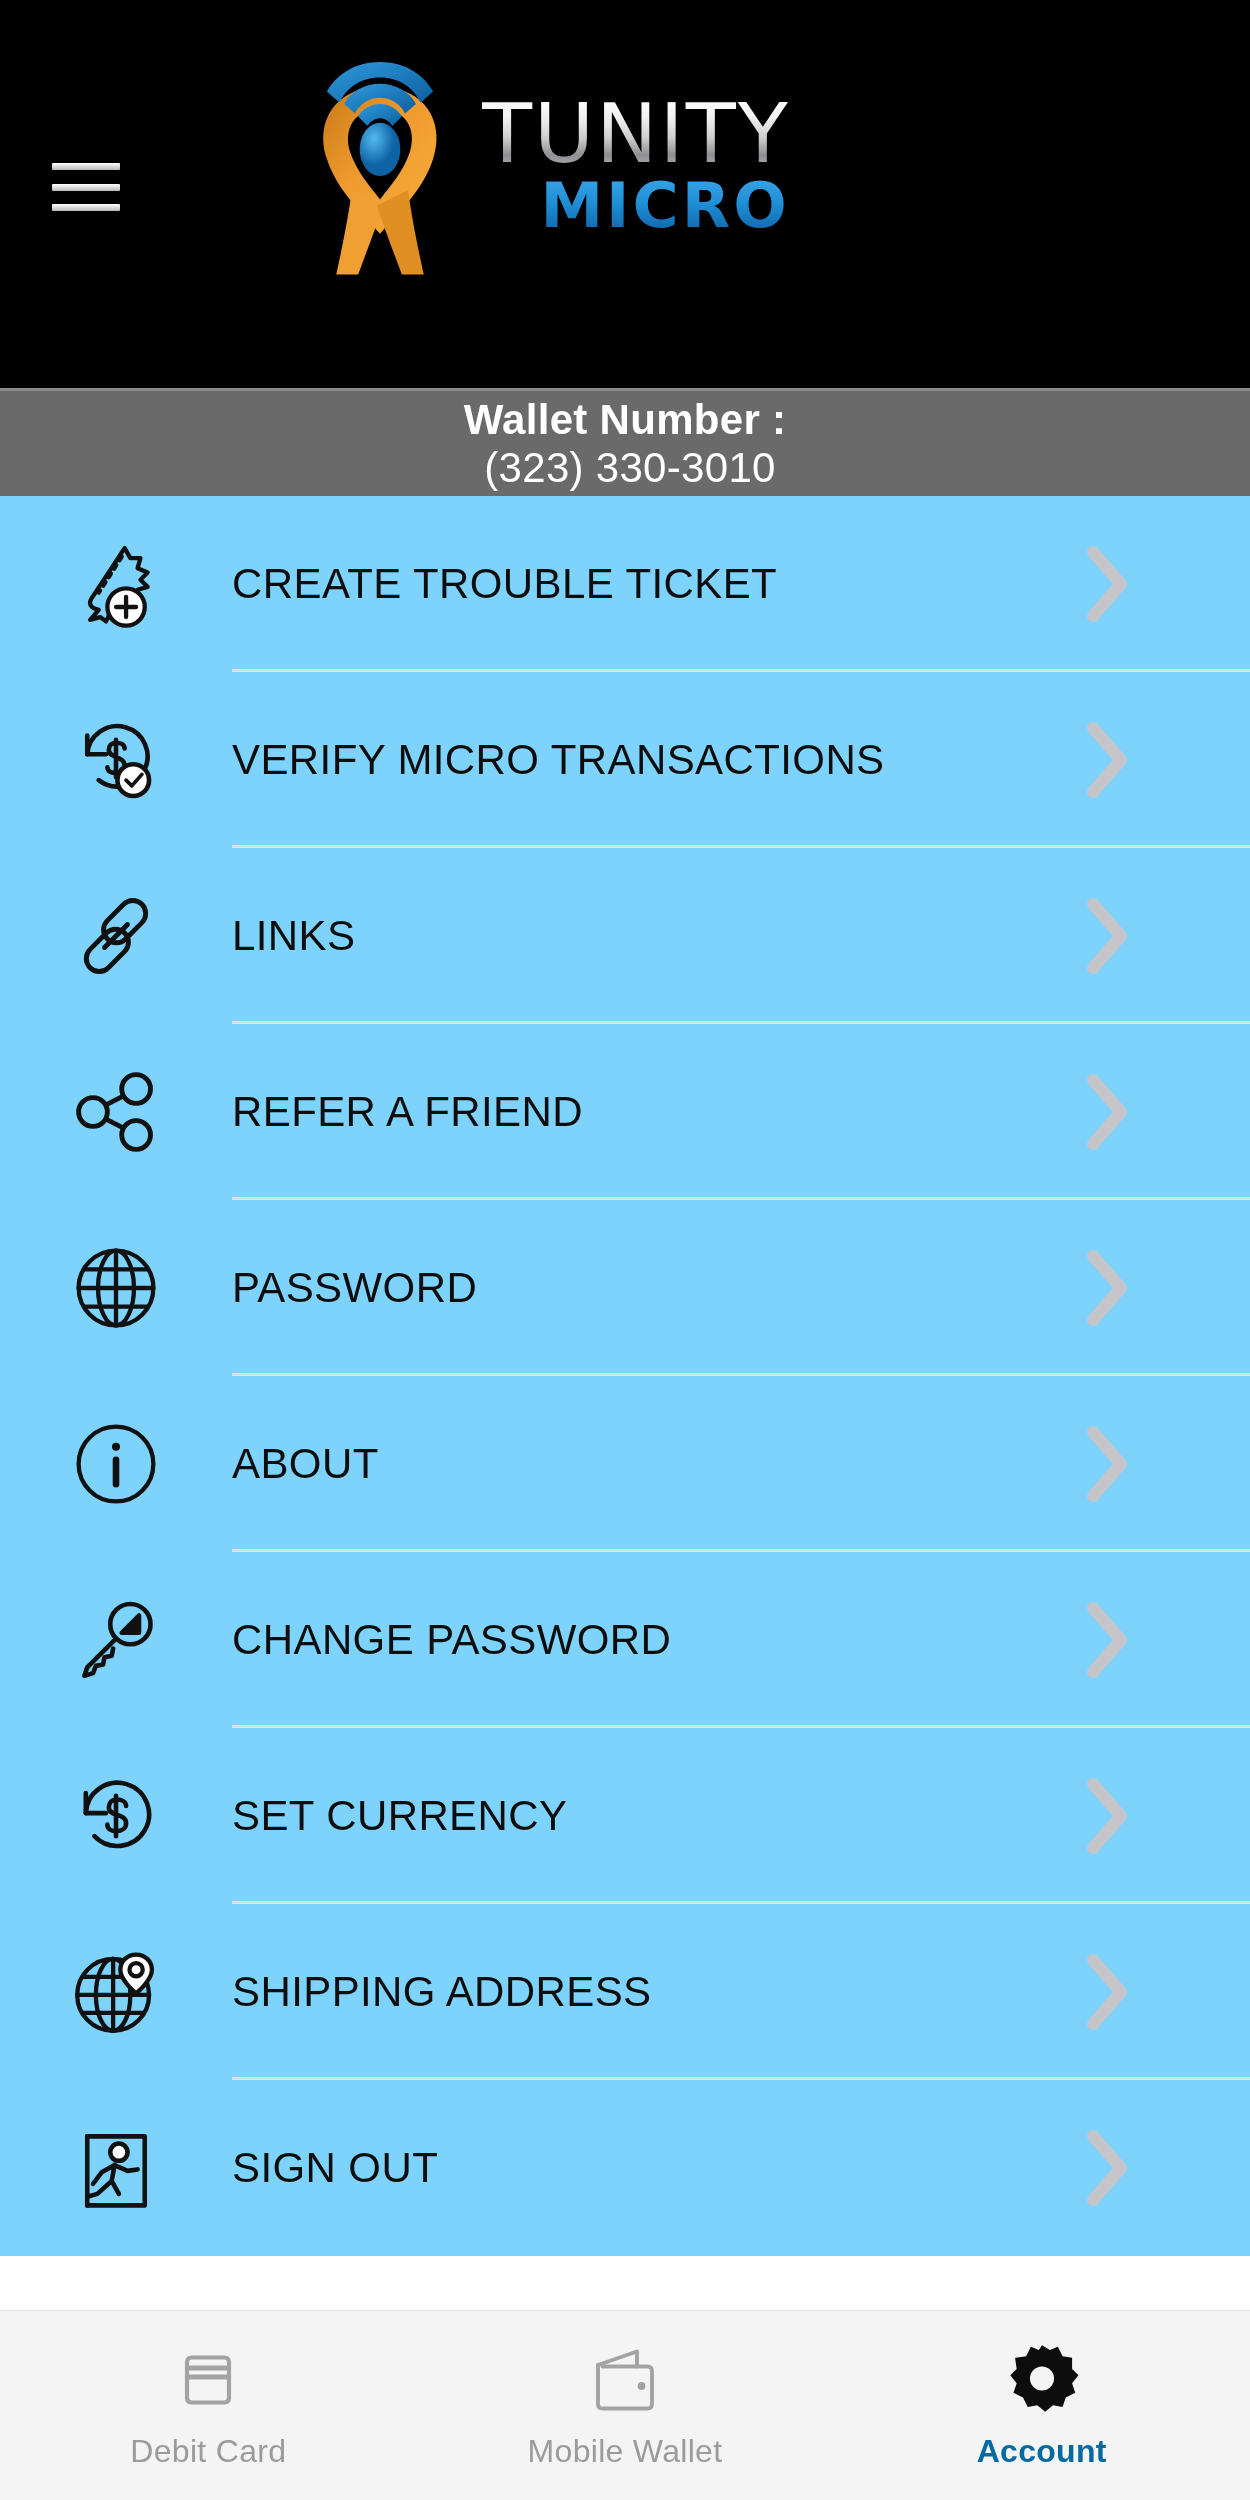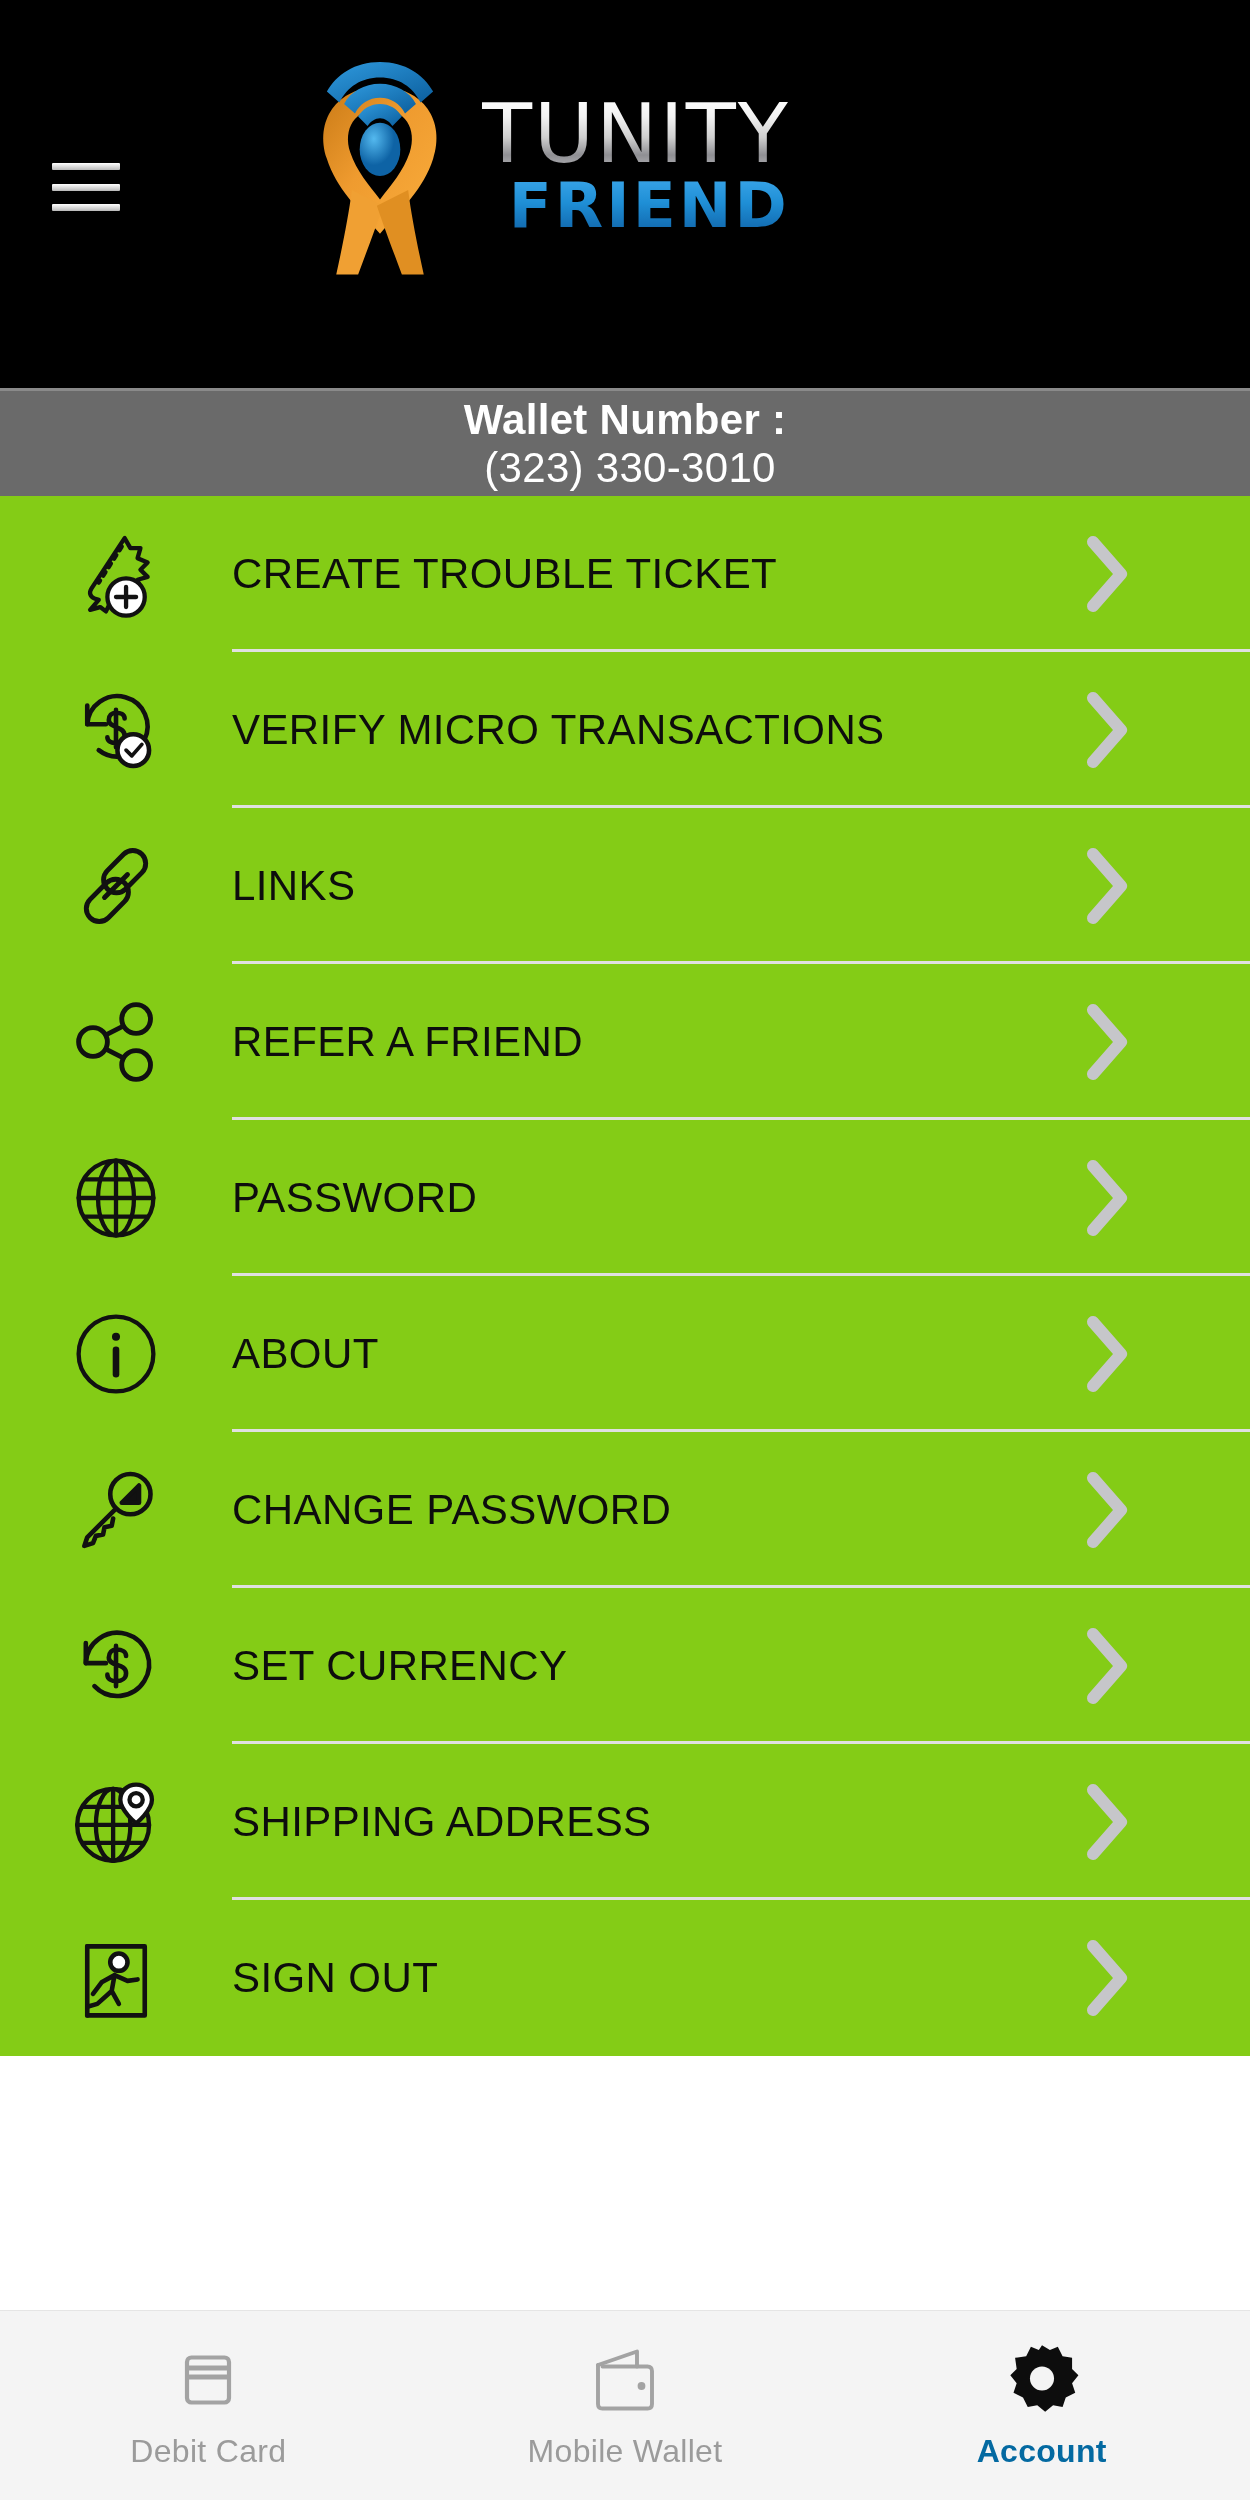--- a/index.html
+++ b/index.html
@@ -59,22 +59,22 @@
   }
   .wallet-bar .wb-label { font-size:42px; font-weight:700; letter-spacing:0.3px; }
   .wallet-bar .wb-value { font-size:42px; font-weight:400; margin-left:10px; letter-spacing:0.3px; }
 
   
   .menu {
     position:absolute; top:496px; left:0; width:1250px; height:1814px;
     background:#ffffff; overflow:hidden;
   }
   .row {
-    position:relative; height:156px; width:1250px;
-    display:flex; align-items:center; cursor:pointer; background:#84cc16;
+    position:relative; height:176px; width:1250px;
+    display:flex; align-items:center; cursor:pointer; background:#7dd3fc;
   }
   .row-icon {
     width:232px; flex:none;
     display:flex; align-items:center; justify-content:center;
   }
   .row-icon svg { display:block; }
   .row-label {
     flex:1; font-size:42px; color:#0d0d0d; letter-spacing:0.4px;
     font-weight:400; white-space:nowrap;
   }
@@ -137,21 +137,21 @@
         <path d="M68 96 C70 112 74 132 78 150 L64 150 C58 134 52 118 48 106 Z" fill="#e08f22"></path>
 
         <path d="M50 14 C34 14 22 22 16 33 L24 40 C29 30 38 24 50 24 C62 24 71 30 76 40 L84 33 C78 22 66 14 50 14 Z" fill="url(#bg1)"></path>
         <path d="M50 28 C40 28 31 33 27 41 L34 47 C37 41 43 37 50 37 C57 37 63 41 66 47 L73 41 C69 33 60 28 50 28 Z" fill="url(#bg1)"></path>
         <path d="M50 41 C44 41 39 44 36 49 L42 55 C44 52 47 50 50 50 C53 50 56 52 58 55 L64 49 C61 44 56 41 50 41 Z" fill="url(#bg1)"></path>
 
         <ellipse cx="50" cy="70" rx="13" ry="17" fill="url(#dot)"></ellipse>
       </svg>
       <div class="brand-text">
         <div class="brand-top">TUNITY</div>
-        <div class="brand-bottom">FRIEND</div>
+        <div class="brand-bottom">MICRO</div>
       </div>
     </div>
   </div>
 
   <div class="wallet-bar">
     <span class="wb-label">Wallet Number :</span>
     <span class="wb-value">(323) 330-3010</span>
   </div>
 
   <div class="menu">

